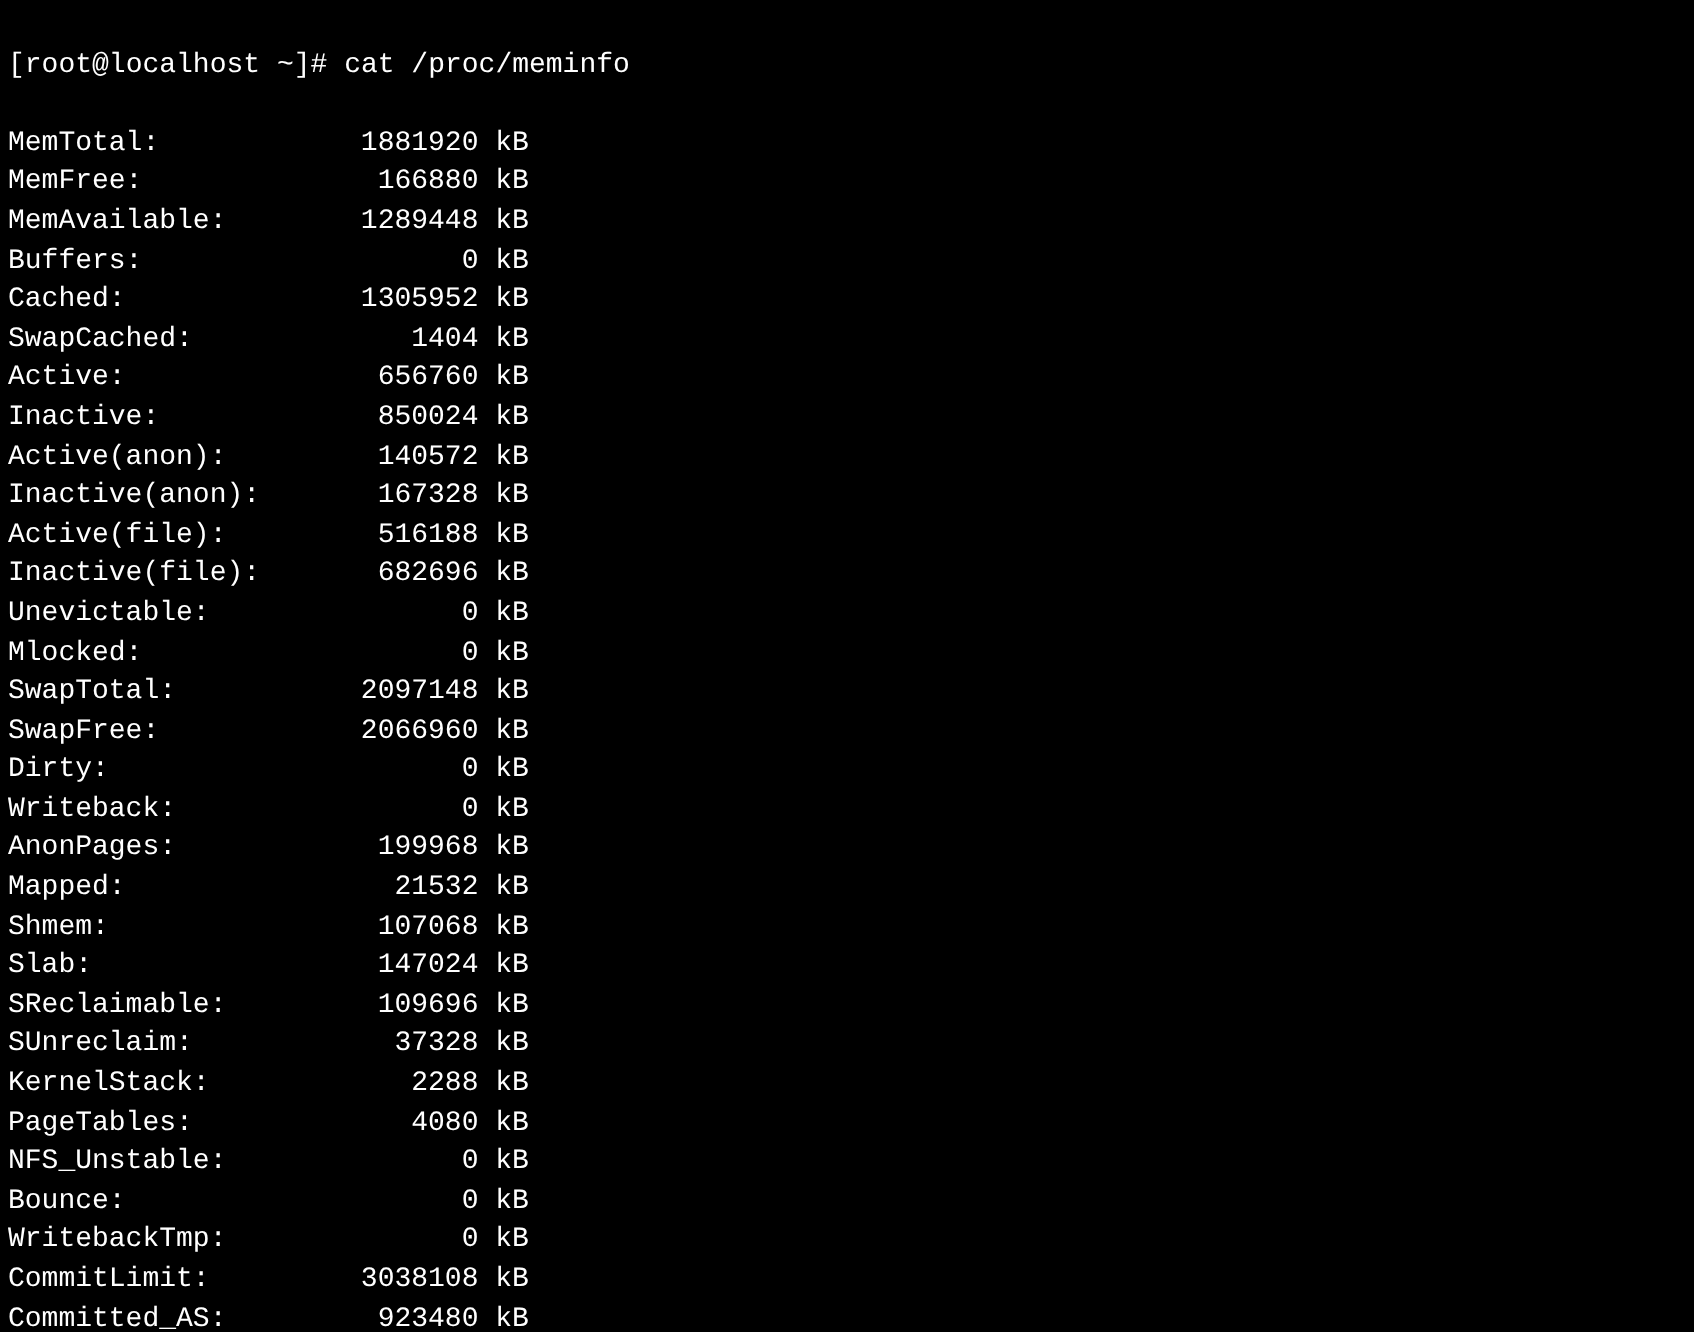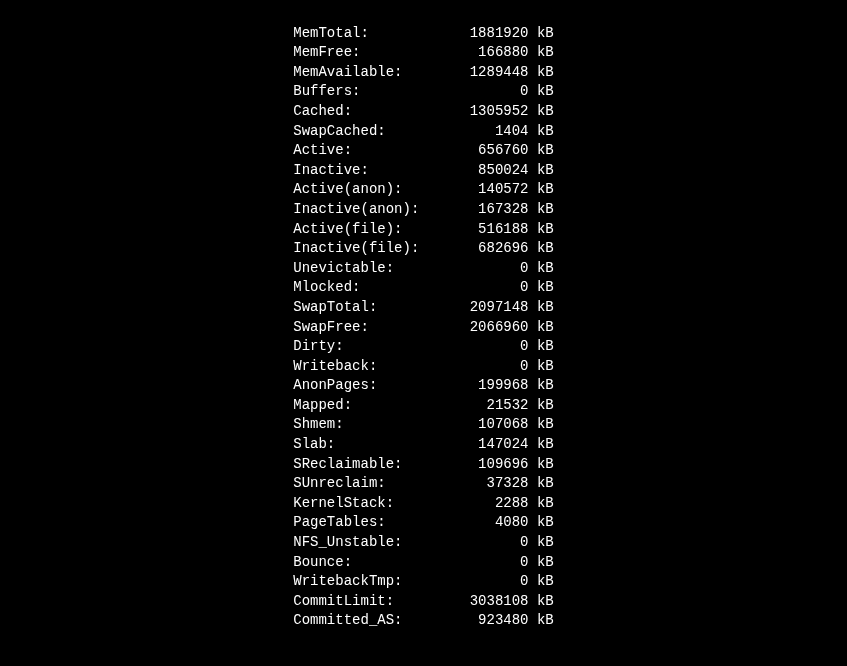--- a/index.html
+++ b/index.html
@@ -37,21 +37,21 @@
       color: #ffffff;
     }
     .prompt-symbol {
       color: #ffffff;
     }
     .command {
       color: #ffffff;
     }
     .output-line {
       display: block;
-      text-align: center;
     }
   </style>
 </head>
 <body>
 
 <div class="terminal">
+<span class="prompt-line"><span class="prompt-bracket">[</span><span class="prompt-user">root</span><span>@</span><span class="prompt-host">localhost</span><span> </span><span class="prompt-path">~</span><span class="prompt-bracket">]</span><span class="prompt-symbol">#</span><span> </span><span class="command">cat /proc/meminfo</span></span>
 <div id="meminfo-output"><span class="output-line"><span>MemTotal:       </span><span>     1881920</span><span> kB</span></span><span class="output-line"><span>MemFree:        </span><span>      166880</span><span> kB</span></span><span class="output-line"><span>MemAvailable:   </span><span>     1289448</span><span> kB</span></span><span class="output-line"><span>Buffers:        </span><span>           0</span><span> kB</span></span><span class="output-line"><span>Cached:         </span><span>     1305952</span><span> kB</span></span><span class="output-line"><span>SwapCached:     </span><span>        1404</span><span> kB</span></span><span class="output-line"><span>Active:         </span><span>      656760</span><span> kB</span></span><span class="output-line"><span>Inactive:       </span><span>      850024</span><span> kB</span></span><span class="output-line"><span>Active(anon):   </span><span>      140572</span><span> kB</span></span><span class="output-line"><span>Inactive(anon): </span><span>      167328</span><span> kB</span></span><span class="output-line"><span>Active(file):   </span><span>      516188</span><span> kB</span></span><span class="output-line"><span>Inactive(file): </span><span>      682696</span><span> kB</span></span><span class="output-line"><span>Unevictable:    </span><span>           0</span><span> kB</span></span><span class="output-line"><span>Mlocked:        </span><span>           0</span><span> kB</span></span><span class="output-line"><span>SwapTotal:      </span><span>     2097148</span><span> kB</span></span><span class="output-line"><span>SwapFree:       </span><span>     2066960</span><span> kB</span></span><span class="output-line"><span>Dirty:          </span><span>           0</span><span> kB</span></span><span class="output-line"><span>Writeback:      </span><span>           0</span><span> kB</span></span><span class="output-line"><span>AnonPages:      </span><span>      199968</span><span> kB</span></span><span class="output-line"><span>Mapped:         </span><span>       21532</span><span> kB</span></span><span class="output-line"><span>Shmem:          </span><span>      107068</span><span> kB</span></span><span class="output-line"><span>Slab:           </span><span>      147024</span><span> kB</span></span><span class="output-line"><span>SReclaimable:   </span><span>      109696</span><span> kB</span></span><span class="output-line"><span>SUnreclaim:     </span><span>       37328</span><span> kB</span></span><span class="output-line"><span>KernelStack:    </span><span>        2288</span><span> kB</span></span><span class="output-line"><span>PageTables:     </span><span>        4080</span><span> kB</span></span><span class="output-line"><span>NFS_Unstable:   </span><span>           0</span><span> kB</span></span><span class="output-line"><span>Bounce:         </span><span>           0</span><span> kB</span></span><span class="output-line"><span>WritebackTmp:   </span><span>           0</span><span> kB</span></span><span class="output-line"><span>CommitLimit:    </span><span>     3038108</span><span> kB</span></span><span class="output-line"><span>Committed_AS:   </span><span>      923480</span><span> kB</span></span></div>
 </div>
 
 </body></html>

